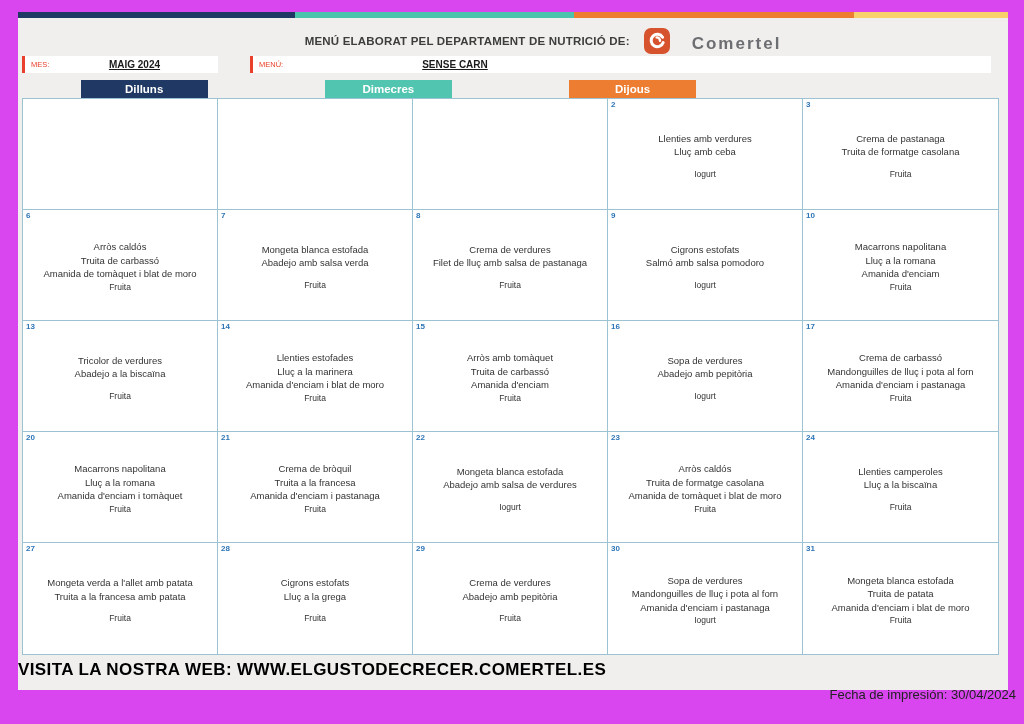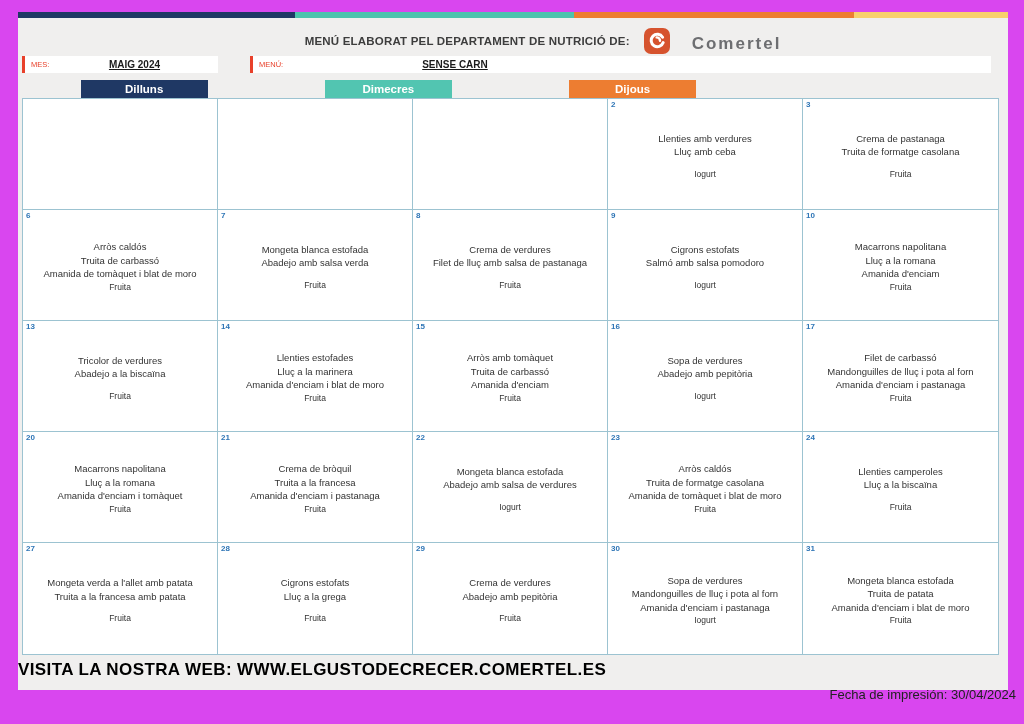--- a/index.html
+++ b/index.html
@@ -232,21 +232,21 @@
     <div class="dishes">
             <div class="dish">Sopa de verdures</div>
             <div class="dish">Abadejo amb pepitòria</div>
           </div>
     <div class="dessert">Iogurt</div>
   </div>
 
   <div class="cell">
     <span class="daynum">17</span>
     <div class="dishes">
-            <div class="dish">Filet de carbassó</div>
+            <div class="dish">Crema de carbassó</div>
             <div class="dish">Mandonguilles de lluç i pota al forn</div>
             <div class="dish">Amanida d'enciam i pastanaga</div>
           </div>
     <div class="dessert tight">Fruita</div>
   </div>
 
   <div class="cell">
     <span class="daynum">20</span>
     <div class="dishes">
             <div class="dish">Macarrons napolitana</div>

